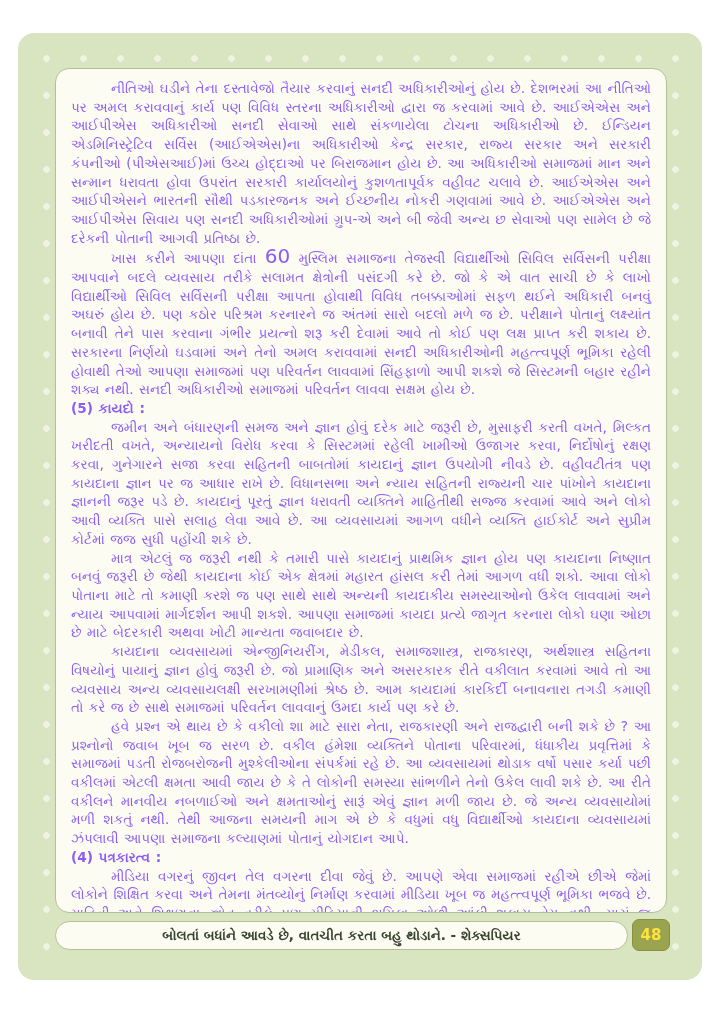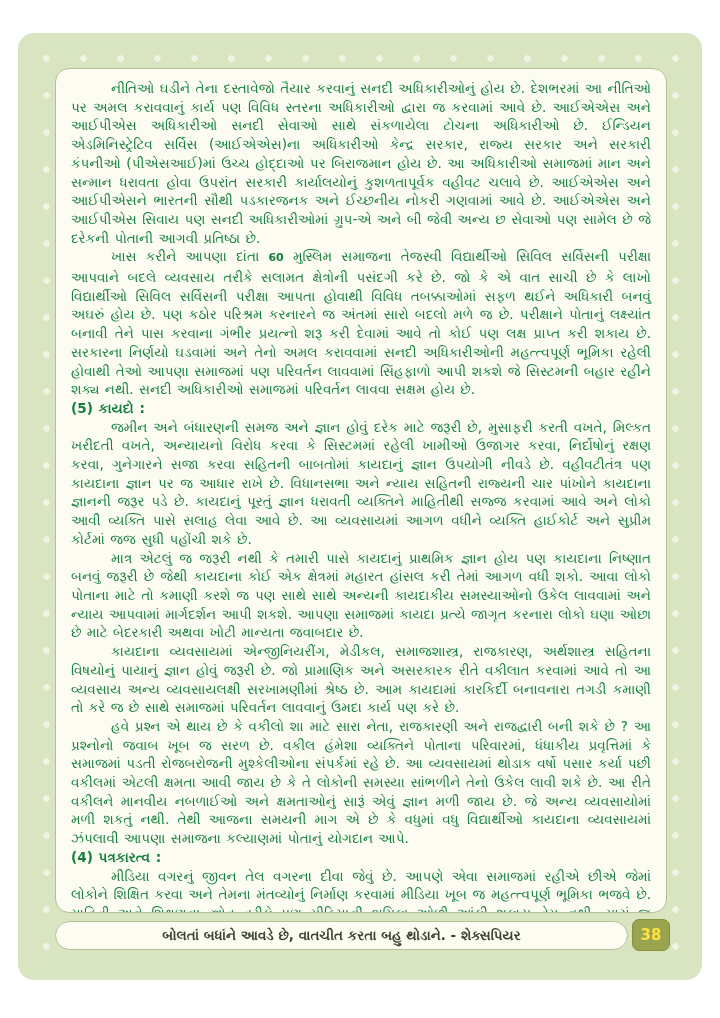--- a/index.html
+++ b/index.html
@@ -40,31 +40,31 @@
     border: 1px solid #b3bf99;
     border-radius: 14px;
     padding: 10px 15px 8px 15px;
     overflow: hidden;
   }
   .content-box p {
     margin: 0;
     font-size: 13.6px;
     line-height: 18.7px;
     text-align: justify;
-    color: #15803d;
+    color: #8b5cf6;
     word-spacing: 1px;
   }
   .indent { text-indent: 40px; }
   .heading {
     font-weight: bold;
     text-indent: 0;
   }
   .bold-num {
-    font-weight: bold;
-    font-size: 11px;
+    font-weight: normal;
+    font-size: 20px;
   }
   .quote-bar {
     position: absolute;
     left: 37px;
     top: 888px;
     width: 573px;
     height: 29px;
     box-sizing: border-box;
     background: #fcfcf2;
     border: 1px solid #b3bf99;
@@ -117,16 +117,16 @@
 
       <p class="heading">(4) પત્રકારત્વ :</p>
 
       <p class="indent">મીડિયા વગરનું જીવન તેલ વગરના દીવા જેવું છે. આપણે એવા સમાજમાં રહીએ છીએ જેમાં લોકોને શિક્ષિત કરવા અને તેમના મંતવ્યોનું નિર્માણ કરવામાં મીડિયા ખૂબ જ મહત્ત્વપૂર્ણ ભૂમિકા ભજવે છે. માહિતી અને શિક્ષણના સ્ત્રોત તરીકે પણ મીડિયાની ભૂમિકા ઓછી આંકી શકાય તેમ નથી. સાચું જ કહેવામાં આવ્યું છે કે 'પેનમાં તલવારથી પણ વધારે શક્તિ છે. સમગ્ર વિશ્વમાં લોકોના વિચારો બદલાવામાં મીડિયા સૌથી ઉપયોગી સાધન છે. મીડિયાએ મહાકાય વિશ્વને એક નાનું ગામ બનાવી દીધું છે અને મીડિયા દ્વારા વિશ્વના કોઈપણ ખૂણે બનતી ઘટનાની જાણ થોડાક સમયમાં વિશ્વના તમામ લોકોને થઈ જાય છે. મીડિયા કોઈ એક વ્યક્તિને મહાન પણ બનાવી શકે છે અને કોઈને બદનામ પણ કરી શકે છે. મીડિયા પ્રજાનું મંતવ્ય ઘડવામાં નોંધપાત્ર ભાગ ભજવે છે. મીડિયાને લોકશાહીનો ચોથો સ્તંભ ગણવામાં આવે છે. મીડિયા રાઈના દાણાને પર્વત અને પર્વતને રાઈનો દાણો બનાવવાની ક્ષમતા ધરાવે છે. પ્રજાને જાગૃત કરવામાં પણ મીડિયાની ભૂમિકા ઓછી આંકી શકાય તેમ નથી. મીડિયા લોકશાહી એવો ચોથો સ્તંભ છે જેની કામગીરી પર લોકશાહી અન્ય ત્રણ સ્તંભ</p>
     </div>
 
     <div class="quote-bar">
       <span>બોલતાં બધાંને આવડે છે, વાતચીત કરતા બહુ થોડાને. - શેક્સપિયર</span>
     </div>
 
-    <div class="page-badge">38</div>
+    <div class="page-badge">48</div>
 
   </div>
 </div>
 
 </body></html>

